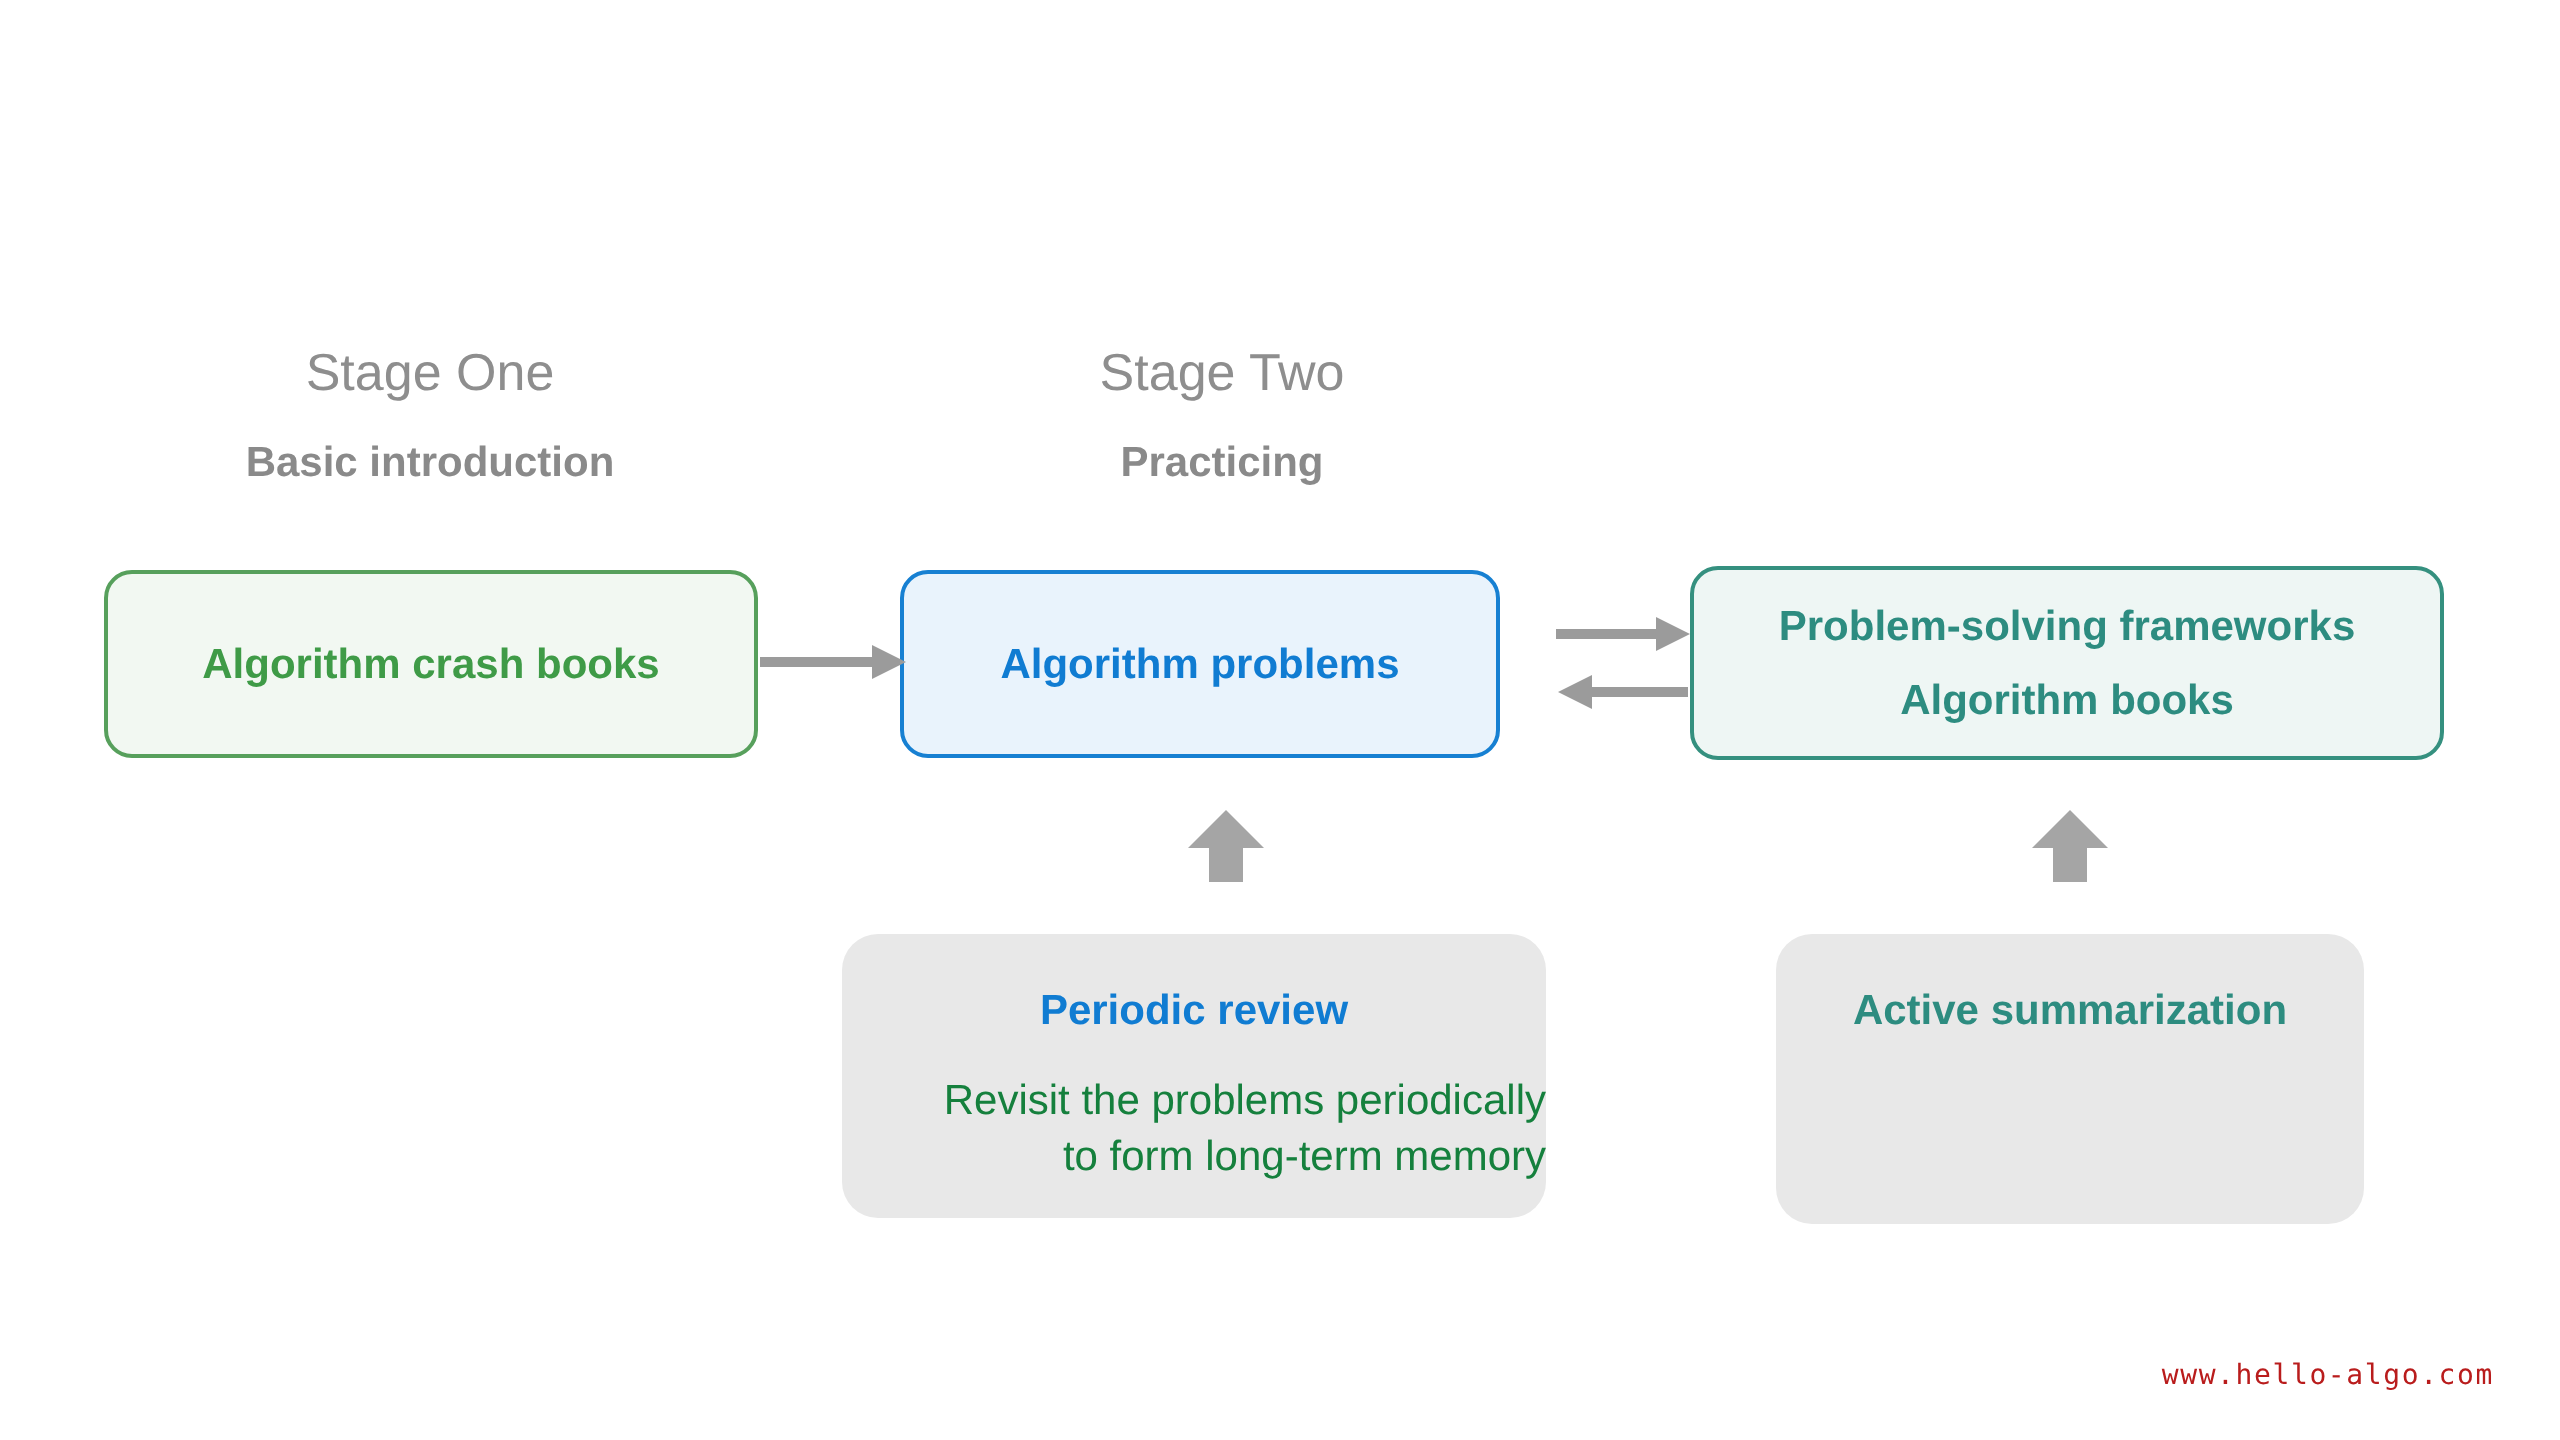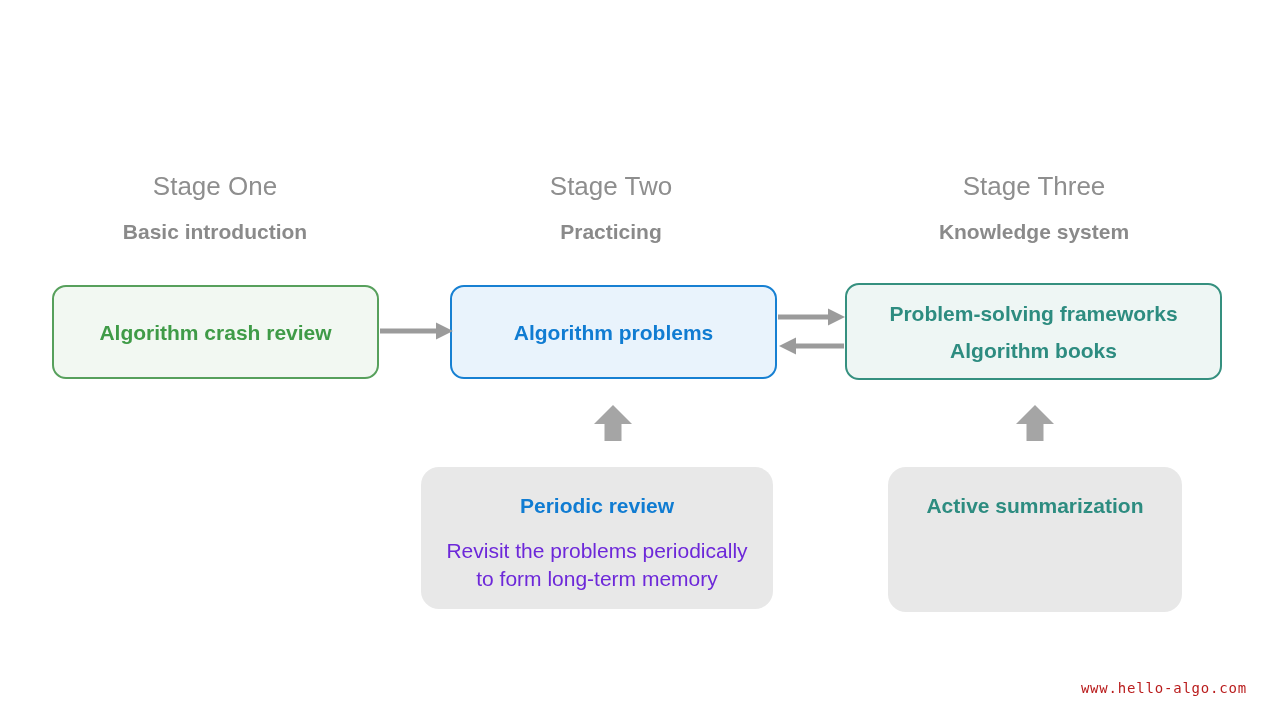--- a/index.html
+++ b/index.html
@@ -30,40 +30,40 @@
     position: absolute;
     box-sizing: border-box;
     border-radius: 14px;
     border: 2px solid;
     display: flex; flex-direction: column; align-items: center; justify-content: center;
     text-align: center;
     font-weight: 700; font-size: 21px; line-height: 37px;
   }
   .stage-box.green { left: 52px; top: 285px; width: 327px; height: 94px;
     border-color: #57a05c; background: #f2f8f2; color: #3f9b47; }
-  .stage-box.blue  { left: 450px; top: 285px; width: 327px; height: 94px;
+  .stage-box.blue  { left: 450px; top: 285px; width: 300px; height: 94px;
     border-color: #1780d2; background: #e9f3fc; color: #107cd2; }
   .stage-box.teal  { left: 845px; top: 283px; width: 377px; height: 97px;
     border-color: #35907f; background: #eef6f4; color: #2d8c80; }
 
   
   .note-box {
     position: absolute;
     background: #e8e8e8;
     border-radius: 18px;
     text-align: center;
     box-sizing: border-box;
     padding-top: 27px;
   }
   .note-box.n1 { left: 421px; top: 467px; width: 352px; height: 142px; }
   .note-box.n2 { left: 888px; top: 467px; width: 294px; height: 145px; }
   .note-title { font-size: 21px; line-height: 24px; font-weight: 700; }
   .note-title.blue { color: #107cd2; }
   .note-title.teal { color: #2d8c80; }
-  .note-body { margin-top: 19px; font-size: 21px; line-height: 28px; color: #6d28d9; font-weight: 400; }
+  .note-body { margin-top: 19px; font-size: 21px; line-height: 28px; color: #15803d; font-weight: 400; text-align: right; }
 
   
   .arrow-layer { position: absolute; left: 0; top: 0; width: 1280px; height: 720px; pointer-events: none; }
 
   
   .watermark {
     position: absolute; top: 680px; right: 45px;
     font-family: "DejaVu Sans Mono", monospace;
     font-size: 14px; letter-spacing: 0.8px; color: #b91c1c;
   }
@@ -74,27 +74,23 @@
 <div class="canvas">
 
   <div class="stage-header s1">
     <div class="stage-title">Stage One</div>
     <div class="stage-subtitle">Basic introduction</div>
   </div>
   <div class="stage-header s2">
     <div class="stage-title">Stage Two</div>
     <div class="stage-subtitle">Practicing</div>
   </div>
-  <div class="stage-header s3">
-    <div class="stage-title">Stage Three</div>
-    <div class="stage-subtitle">Knowledge system</div>
-  </div>
 
   <div class="stage-box green">
-    <div>Algorithm crash review</div>
+    <div>Algorithm crash books</div>
   </div>
   <div class="stage-box blue">
     <div>Algorithm problems</div>
   </div>
   <div class="stage-box teal">
     <div>Problem-solving frameworks</div>
     <div>Algorithm books</div>
   </div>
 
   <svg class="arrow-layer" viewBox="0 0 1280 720" xmlns="http://www.w3.org/2000/svg">

